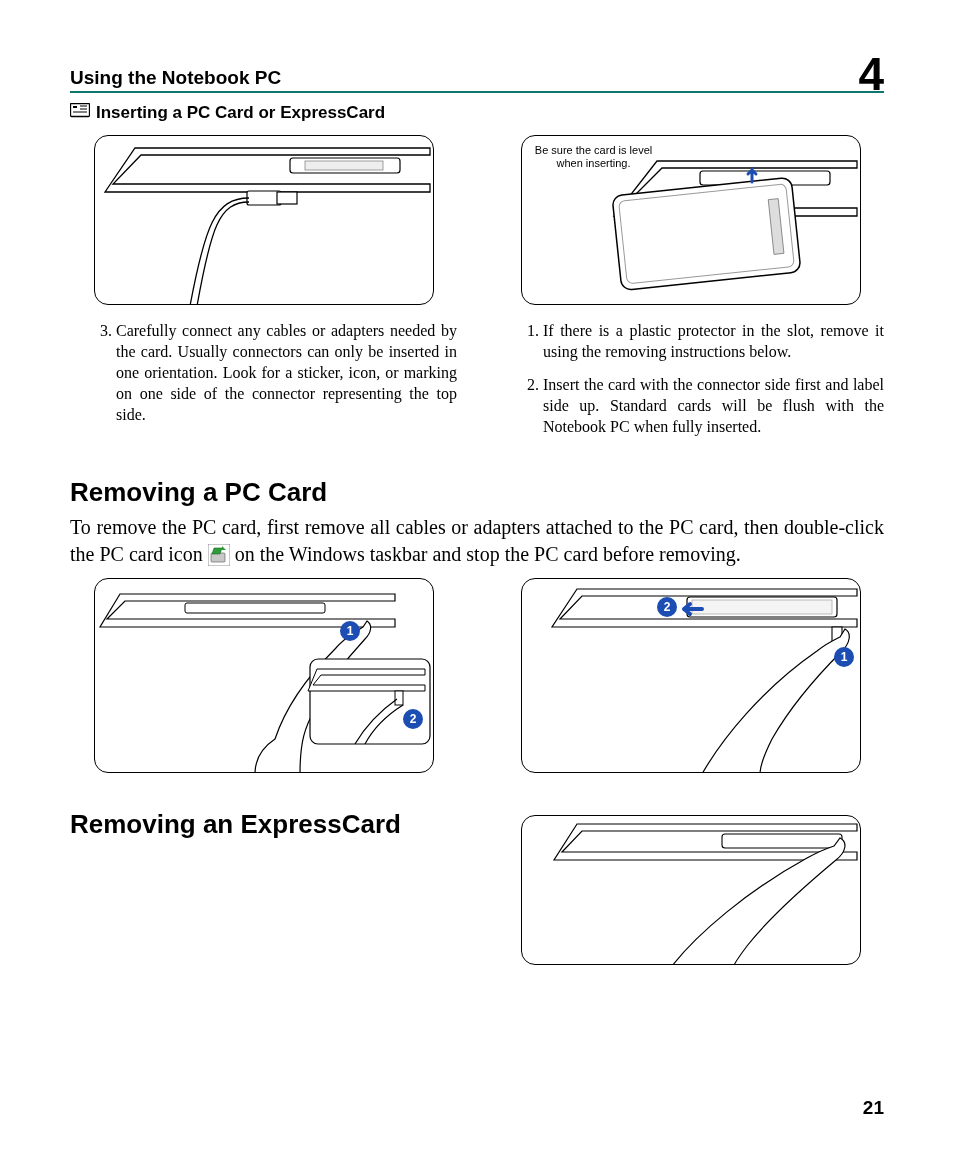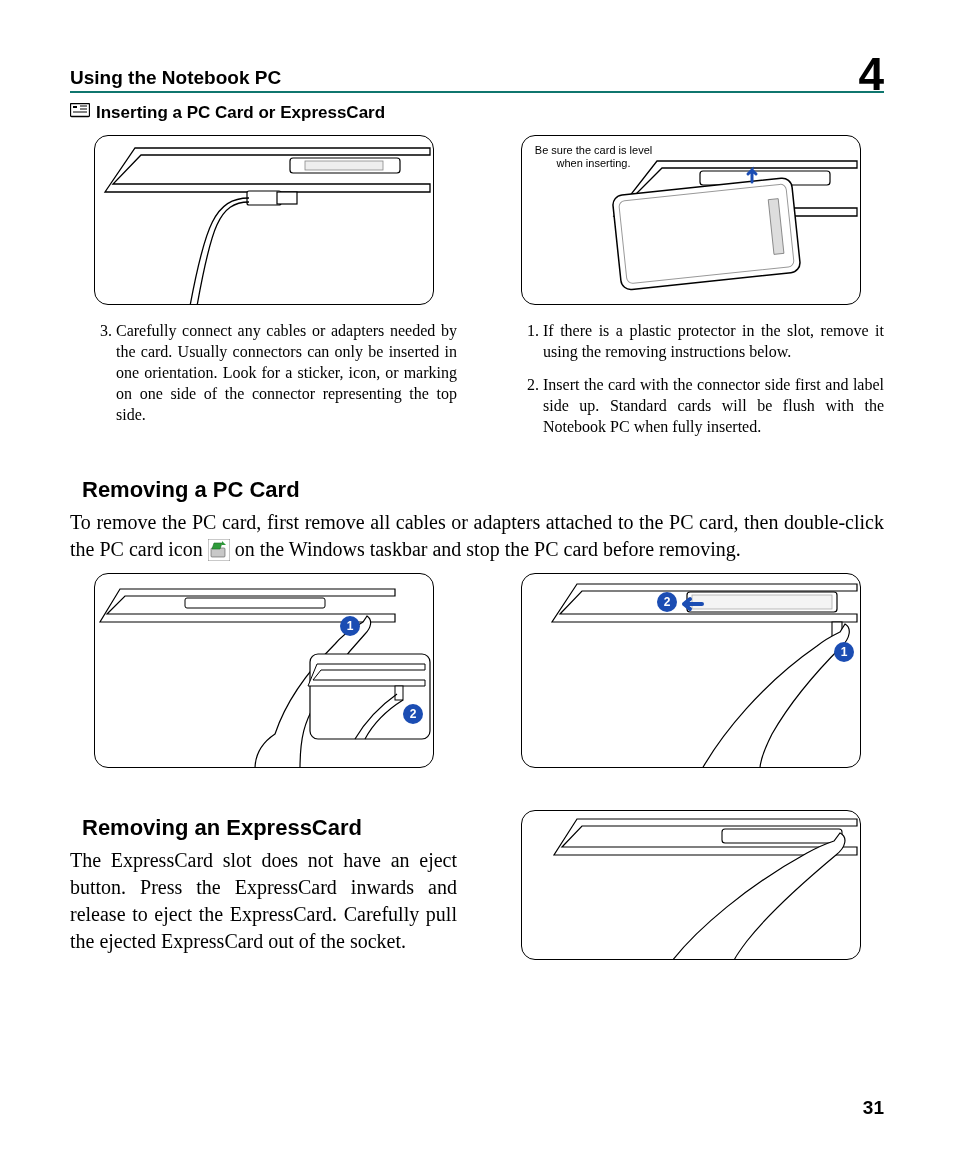--- a/index.html
+++ b/index.html
@@ -39,22 +39,22 @@
     font-weight: bold;
     font-size: 17px;
     margin: 6px 0 12px 0;
     display: flex;
     align-items: flex-start;
   }
   h2.section .card-icon { margin-right: 6px; }
   h2.sub {
     font-family: Arial, Helvetica, sans-serif;
     font-weight: bold;
-    font-size: 22px;
-    margin: 28px 0 6px 12px;
+    font-size: 26px;
+    margin: 28px 0 6px 0;
   }
   .two-col {
     display: flex;
     gap: 40px;
   }
   .col { flex: 1; }
   figure.box {
     border: 1.5px solid #000;
     border-radius: 14px;
     height: 170px;
@@ -239,30 +239,29 @@
         </g>
         <g transform="translate(145,28)">
           <circle r="10" fill="#1b4db3"></circle>
           <text x="0" y="4" text-anchor="middle" font-family="Arial" font-weight="bold" font-size="12" fill="#fff">2</text>
         </g>
       </svg>
     </figure>
   </div>
 </div>
 
-<div class="two-col" style="margin-top:8px;align-items:center;">
+<div class="two-col" style="margin-top:8px;">
   <div class="col">
     <h2 class="sub" style="margin-top:12px">Removing an ExpressCard</h2>
-    <p class="body">The ExpressCard slot does not have an eject button. Press the ExpressCard inwards and release to eject the ExpressCard. Carefully pull the ejected ExpressCard out of the socket.</p>
   </div>
   <div class="col">
     <figure class="box small" style="margin-top:18px; height:150px;">
       <svg width="340" height="150" viewBox="0 0 340 150">
         <path d="M55 8 L335 8 L335 15 L60 15 L40 36 L335 36 L335 44 L32 44 Z" fill="#fff" stroke="#000" stroke-width="1.2"></path>
         <rect x="200" y="18" width="120" height="14" rx="3" fill="#fff" stroke="#000" stroke-width="1.1"></rect>
 
         <path d="M150 150 C 175 118 225 75 285 42 C 296 36 306 32 312 30 L 318 22 C 326 26 324 36 314 44 C 290 64 250 98 225 130 C 216 142 212 148 212 150 Z" fill="#fff" stroke="#000" stroke-width="1.2"></path>
       </svg>
     </figure>
   </div>
 </div>
 
-<div class="page-num">31</div>
+<div class="page-num">21</div>
 
 </body></html>

